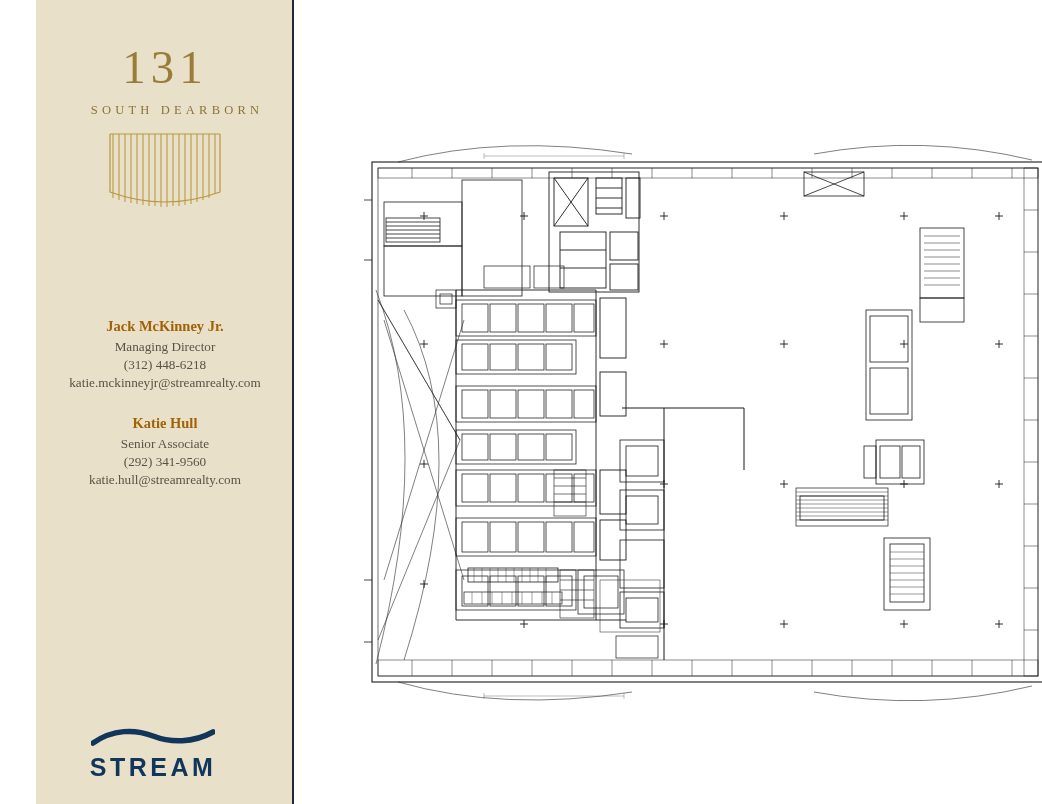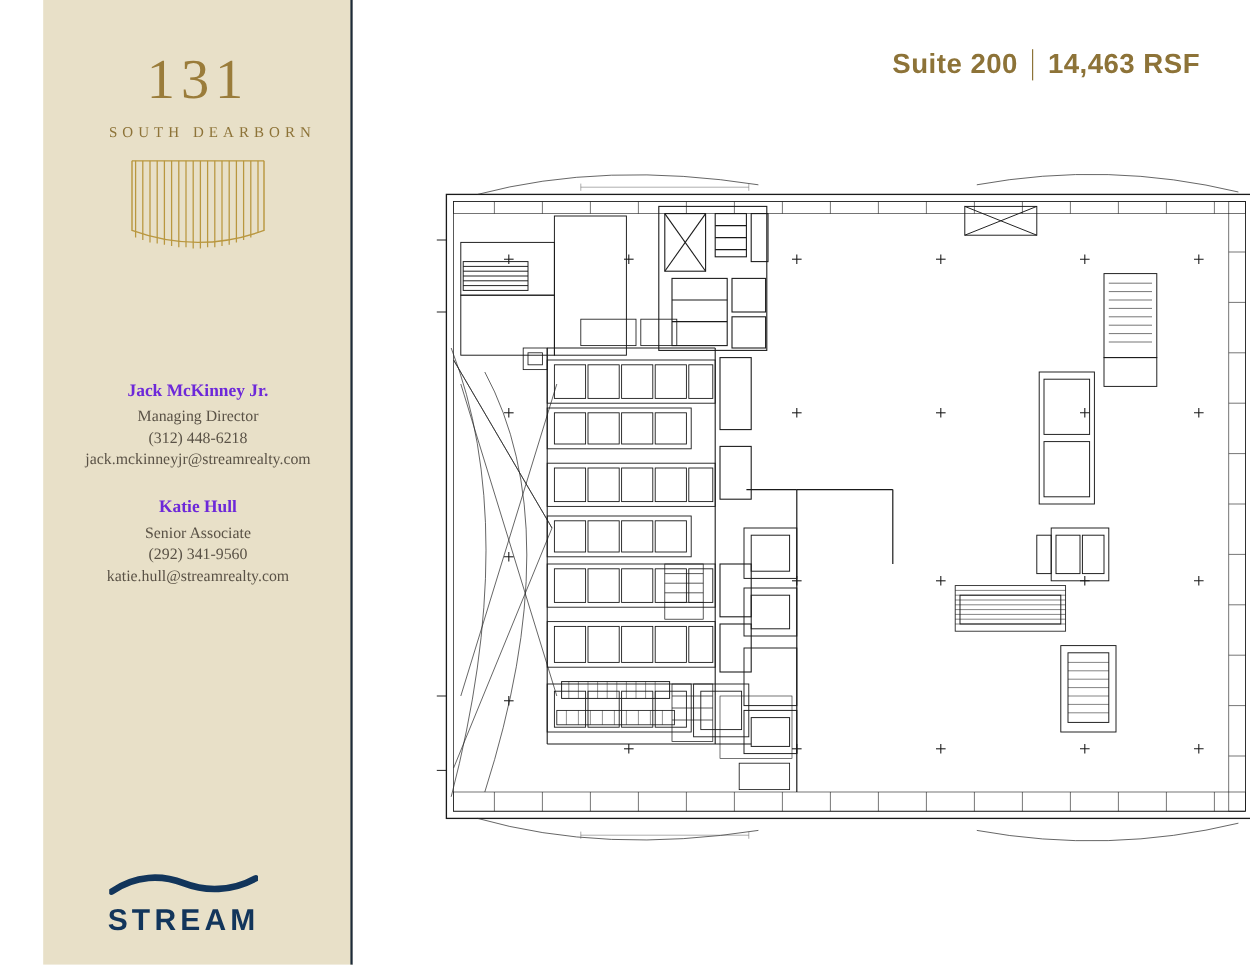--- a/index.html
+++ b/index.html
@@ -77,21 +77,21 @@
     text-align: center;
     color: #4b4338;
   }
   .contact {
     margin-bottom: 22px;
   }
   .contact-name {
     font-family: "Liberation Serif", serif;
     font-weight: bold;
     font-size: 14.5px;
-    color: #6d28d9;
+    color: #a16207;
     margin-bottom: 3px;
   }
   .contact-line {
     font-family: "Liberation Serif", serif;
     font-size: 13.2px;
     color: #5a5246;
     line-height: 1.38;
   }
   .stream-logo {
     position: absolute;
@@ -181,21 +181,21 @@
         </svg>
       </div>
     </div>
 
     <div class="contacts">
 
       <div class="contact">
         <div class="contact-name">Jack McKinney Jr.</div>
         <div class="contact-line">Managing Director</div>
         <div class="contact-line">(312) 448-6218</div>
-        <div class="contact-line">jack.mckinneyjr@streamrealty.com</div>
+        <div class="contact-line">katie.mckinneyjr@streamrealty.com</div>
       </div>
 
 
       <div class="contact">
         <div class="contact-name">Katie Hull</div>
         <div class="contact-line">Senior Associate</div>
         <div class="contact-line">(292) 341-9560</div>
         <div class="contact-line">katie.hull@streamrealty.com</div>
       </div>
 
@@ -206,25 +206,20 @@
         <path d="M2 16 C22 2, 44 2, 62 9 C80 16, 102 16, 122 5" stroke="#12355b" stroke-width="5.5" fill="none" stroke-linecap="round"></path>
       </svg>
       <div class="stream-word">STREAM</div>
     </div>
 
     <div class="sidebar-rule"></div>
   </aside>
 
   <section class="main">
 
-    <div class="suite-header">
-      <span>Suite 200</span>
-      <span class="suite-divider"></span>
-      <span>14,463 RSF</span>
-    </div>
 
     <div class="plan-wrap">
       <svg width="700" height="580" viewBox="0 0 700 580">
         <g fill="none" stroke="#1a1a1a" stroke-width="1.1">
 
           <rect x="8" y="22" width="672" height="520"></rect>
           <rect x="14" y="28" width="660" height="508" stroke-width="0.6"></rect>
 
           <rect x="14" y="28" width="660" height="10" stroke-width="0.5"></rect>
 

